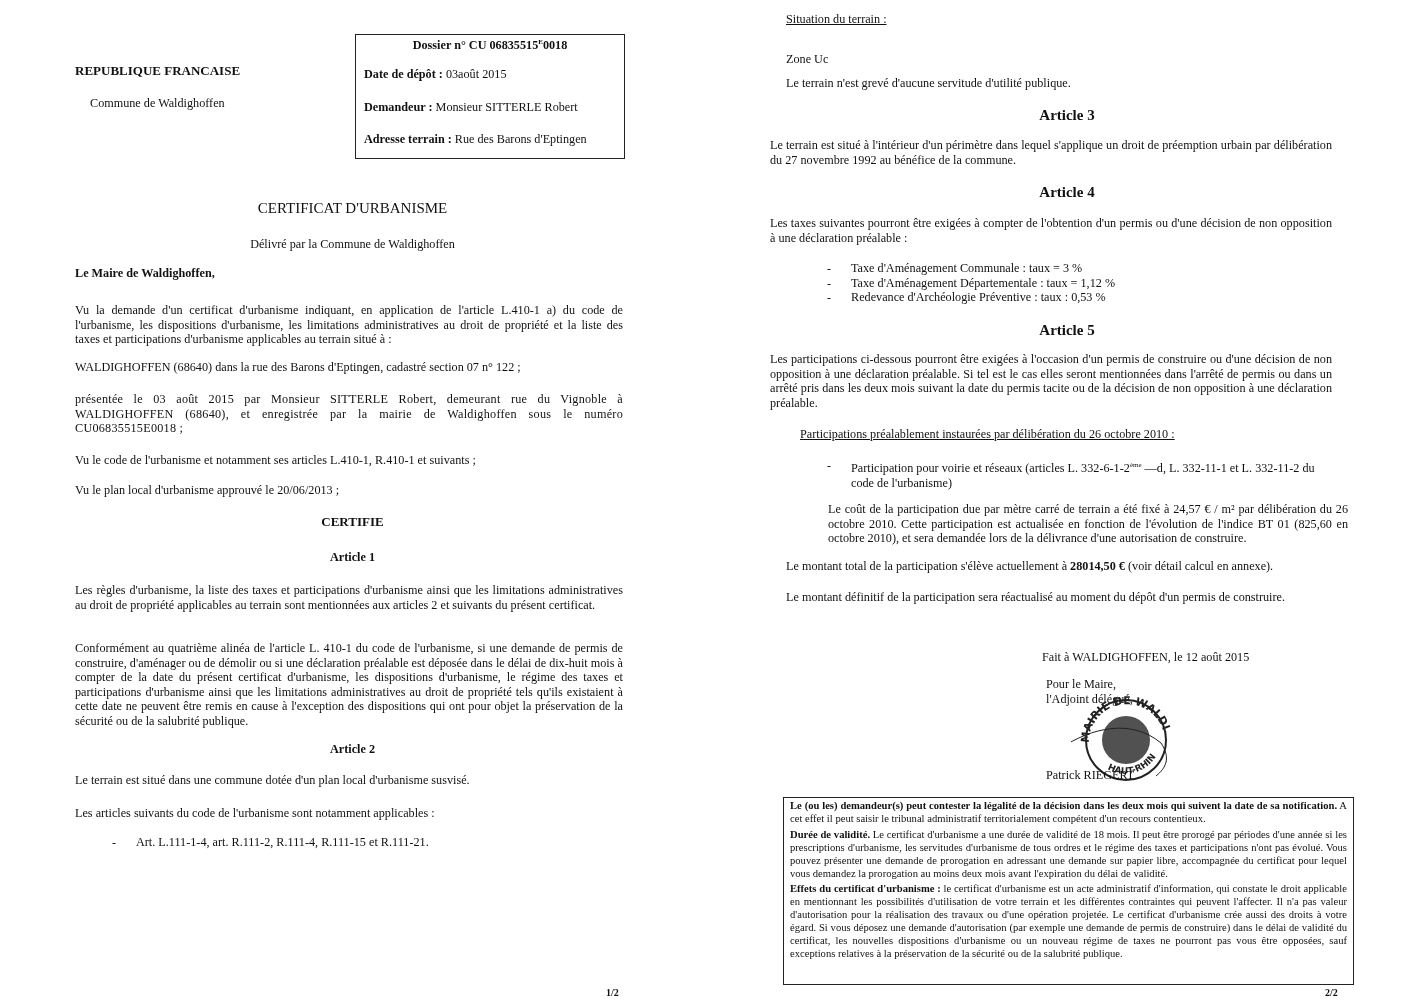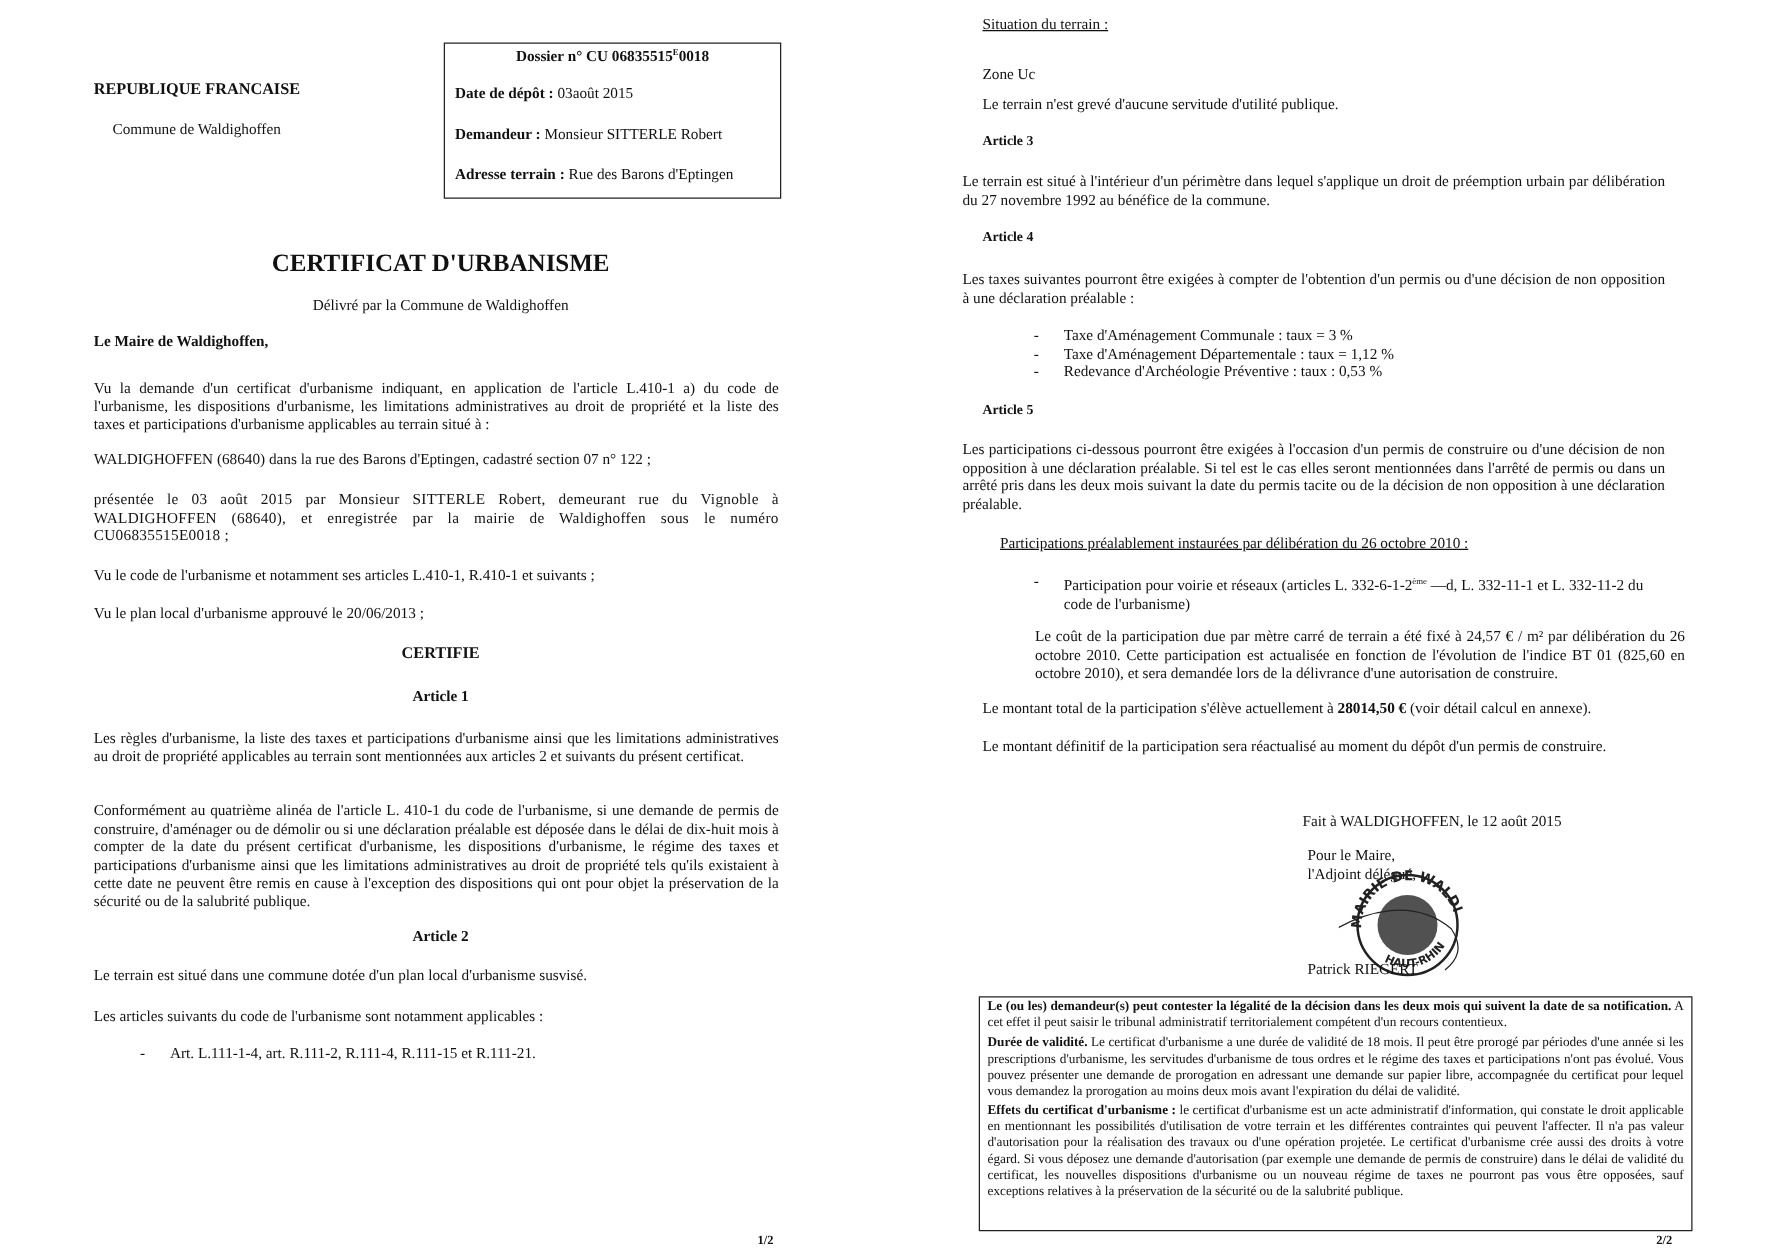--- a/index.html
+++ b/index.html
@@ -12,32 +12,32 @@
   .t { font-size:12.2px; line-height:14.6px; text-align:justify; }
   .b { font-weight:bold; }
   .u { text-decoration:underline; }
 
   
   .rep { left:75px; top:63px; font-size:13px; font-weight:bold; }
   .commune { left:90px; top:96px; font-size:12.2px; }
   .dossier-box { left:355px; top:34px; width:270px; height:125px; border:1.3px solid #222; box-sizing:border-box; }
   .dossier-box .ln { position:absolute; left:8px; font-size:12.2px; white-space:nowrap; }
   .dossier-box .hd { left:0; width:100%; text-align:center; top:3px; font-weight:bold; }
-  .title1 { left:75px; width:555px; top:200px; font-size:20px; font-weight:bold; text-align:center; }
+  .title1 { left:75px; width:555px; top:200px; font-size:15px; font-weight:normal; text-align:center; }
   .sub1 { left:75px; width:555px; top:237px; font-size:12.2px; text-align:center; }
   .p1 { left:75px; width:548px; }
   .certifie { left:75px; width:555px; top:514px; font-size:13px; font-weight:bold; text-align:center; }
   .art { font-size:12.2px; font-weight:bold; text-align:center; width:555px; left:75px; }
   .bullet { display:flex; }
   .bullet .dash { width:24px; flex:none; }
   .pagenum { font-size:10px; font-weight:bold; }
 
   
   .p2 { left:59px; width:562px; }
-  .art2 { font-size:11px; font-weight:bold; text-align:left; width:562px; left:75px; }
+  .art2 { font-size:15px; font-weight:bold; text-align:center; width:562px; left:75px; }
   .notice { left:72px; top:797px; width:571px; height:188px; border:1.3px solid #222; box-sizing:border-box; padding:2px 6px; }
   .notice .np { font-size:10.6px; line-height:12.9px; text-align:justify; margin-bottom:3px; }
   .stamp { left:360px; top:688px; width:110px; height:100px; }
 </style>
 </head>
 <body>
 
 <div id="page1" class="page">
   <div class="abs rep">REPUBLIQUE FRANCAISE</div>
   <div class="abs commune">Commune de Waldighoffen</div>

